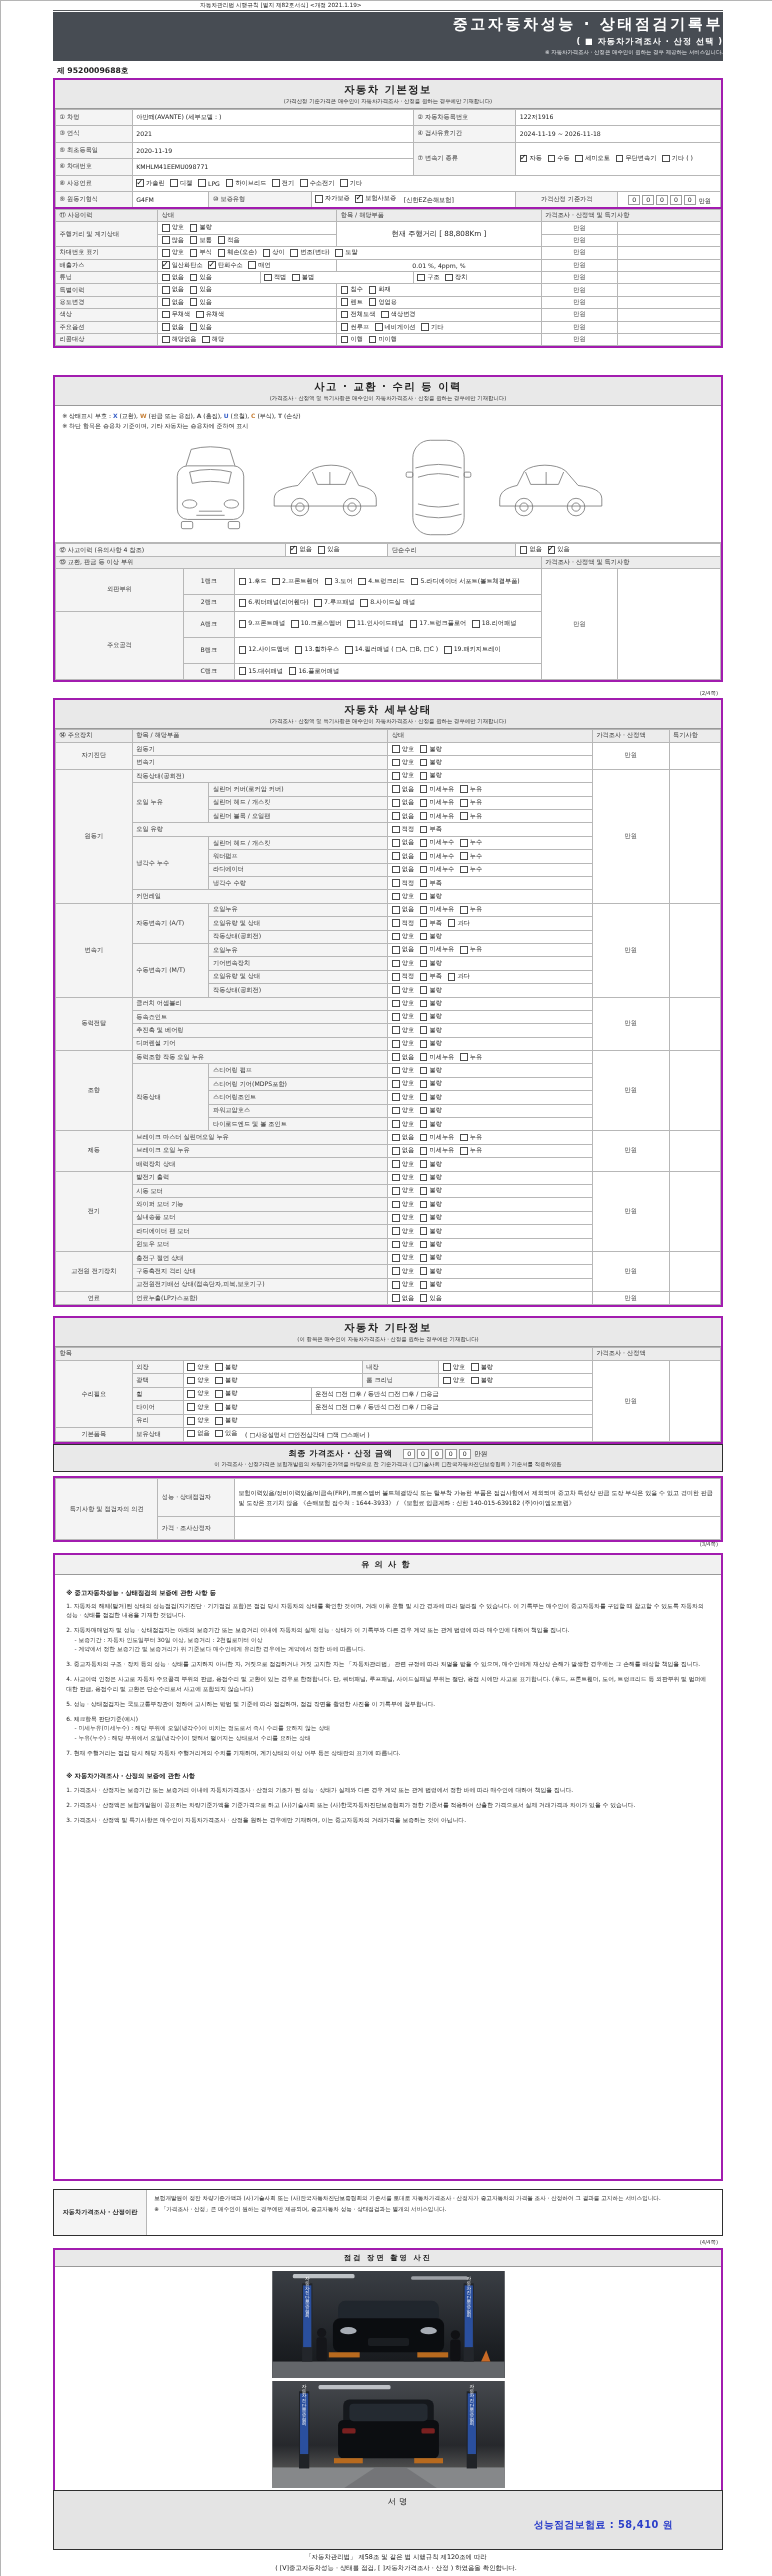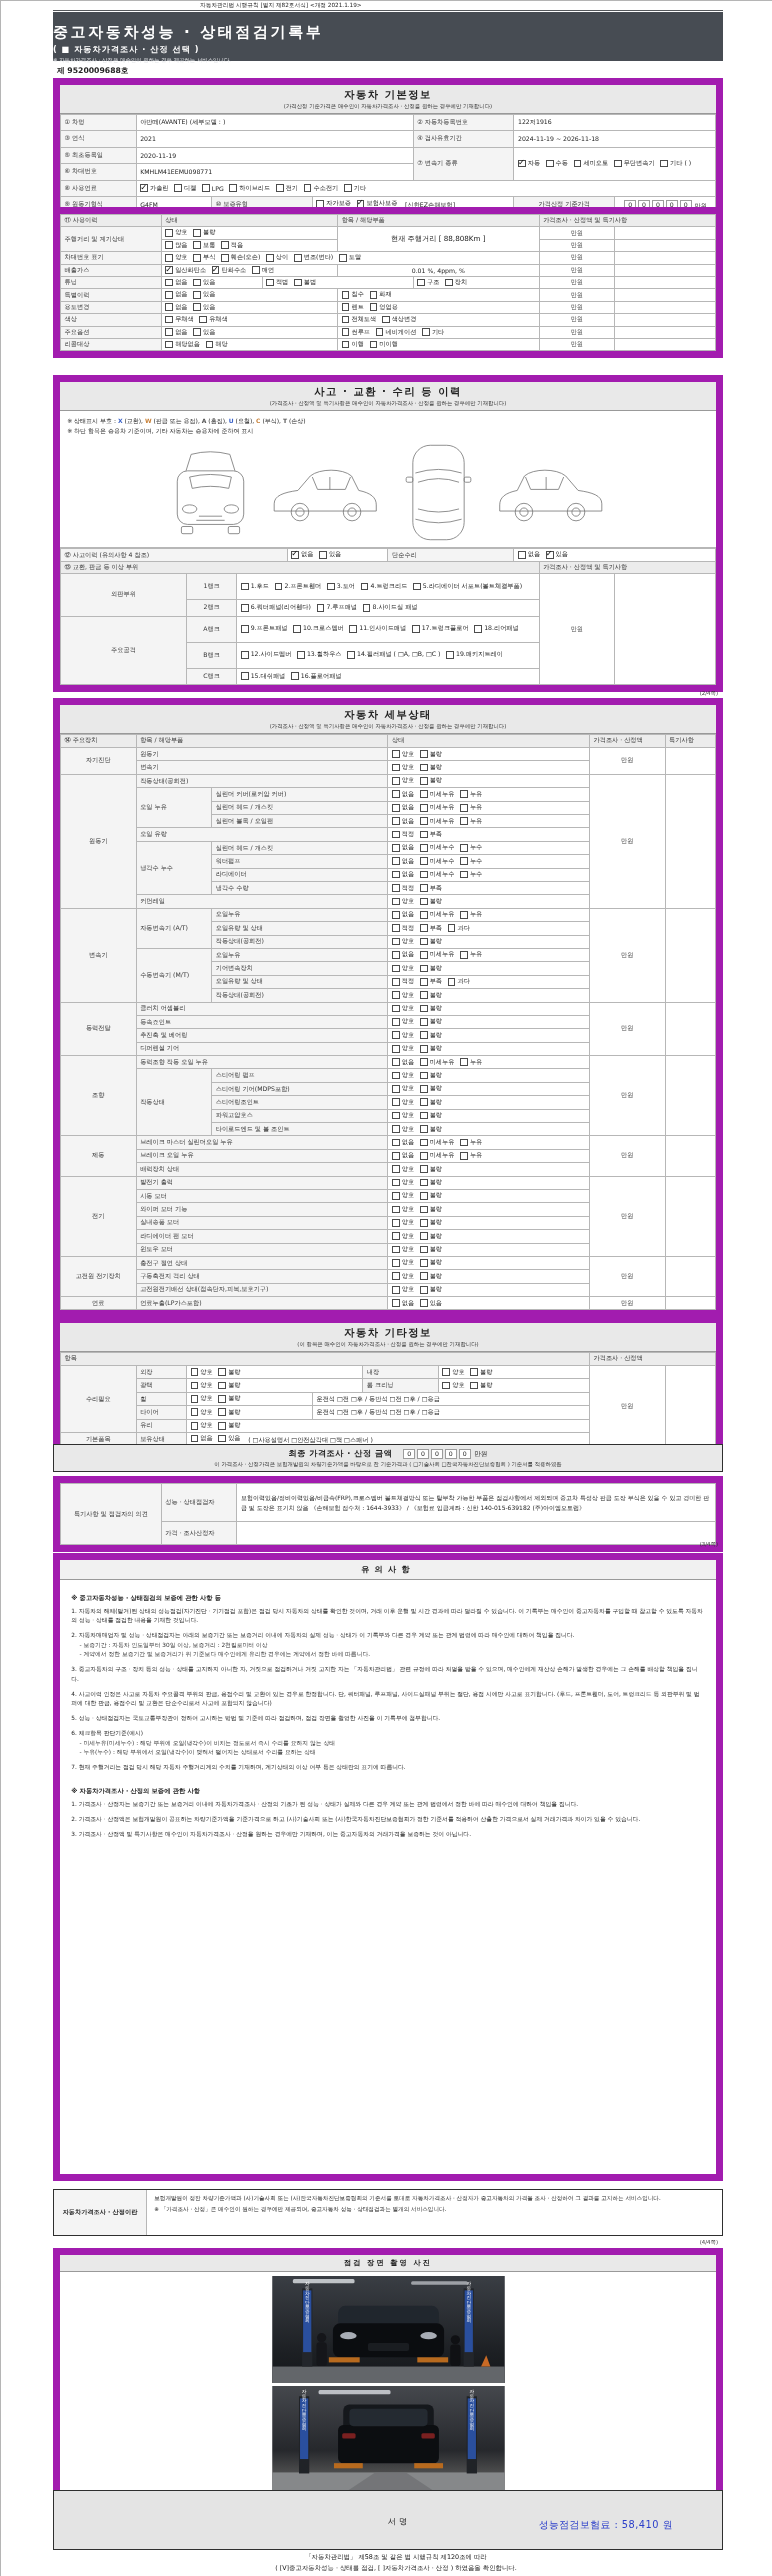--- a/index.html
+++ b/index.html
@@ -6,29 +6,29 @@
   body{width:773px;height:2576px;position:relative;background:#ffffff;
        font-family:"DejaVu Sans","Liberation Sans",sans-serif;color:#222;}
   .sheet{position:absolute;left:0;top:0;width:772px;height:2575px;border:0.5px solid #b5b5b5;background:#fff;}
 
   
   .top-note{position:absolute;left:199px;top:1px;font-size:5.7px;color:#222;}
   .top-rule{position:absolute;left:52px;top:8.8px;width:670px;height:1px;background:#55585c;}
 
   
   .title-band{position:absolute;left:52px;top:11.3px;width:670px;height:49px;background:#474c53;
-              color:#fff;text-align:left;box-sizing:border-box;padding-top:11px;}
+              color:#fff;text-align:right;box-sizing:border-box;padding-top:3px;}
   .title-band .t{font-size:15px;font-weight:bold;letter-spacing:2.6px;}
   .title-band .s{font-size:8.2px;font-weight:bold;margin-top:2.1px;letter-spacing:1px;}
   .title-band .n{font-size:5.4px;color:#e3e5e8;margin-top:1.5px;}
 
   .doc-no{position:absolute;left:56px;top:65px;font-size:7.7px;font-weight:bold;}
 
   
-  .secbox{position:absolute;left:52px;width:670px;border:7px solid #a21caf;background:#fff;box-sizing:border-box;}
+  .secbox{position:absolute;left:52px;width:670px;border:2px solid #a21caf;background:#fff;box-sizing:border-box;}
   .secband{background:#e9e9e9;text-align:center;padding:3.1px 0 2.6px;border-bottom:0.5px solid #999;}
   .secband .h{font-size:10.3px;font-weight:bold;letter-spacing:1.5px;}
   .secband .sub{font-size:5.4px;color:#333;margin-top:1px;}
 
   table.grid26{width:100%;border-collapse:collapse;table-layout:fixed;}
   table.grid26 col{width:3.8461%;}
   .cell{border:0.5px solid #b7b7b7;padding:1px 3.6px;font-size:6.2px;color:#222;overflow:hidden;
         height:12.4px;vertical-align:middle;box-sizing:border-box;}
   .lab{background:#f4f4f4;color:#333;}
   .hd{background:#ececec;color:#333;}
@@ -78,22 +78,22 @@
 
   
   .photo-band{background:#e9e9e9;border-bottom:0.5px solid #999;text-align:center;padding:3.1px 0;
               font-size:7.2px;font-weight:bold;letter-spacing:2.1px;}
   .photo-area{background:#fff;padding:4.1px 0 3.1px;}
   .photo{width:233px;height:107px;margin:0 auto 3.1px;display:block;}
 
   
   .sign-band{position:absolute;left:52px;width:670px;height:60px;background:#e4e4e4;
              border:1px solid #2f2f2f;box-sizing:border-box;}
-  .sign-band .sg{er:0;text-align:center;font-size:8.2px;letter-spacing:3.1px;margin-top:25px;padding-left:22px;}
-  .sign-band .fee{position:absolute;right:49px;top:28px;font-size:9.8px;font-weight:normal;color:#2b3ec9;letter-spacing:0.5px;}
+  .sign-band .sg{er:0;text-align:center;font-size:8.2px;letter-spacing:3.1px;margin-top:5px;padding-left:22px;}
+  .sign-band .fee{position:absolute;right:49px;top:28px;font-size:9.8px;font-weight:bold;color:#2b3ec9;letter-spacing:0.5px;}
 
   .footer{position:absolute;left:60px;top:2551px;width:670px;text-align:center;font-size:6.4px;line-height:1.75;color:#111;}
 </style>
 </head>
 <body>
 
 <div class="sheet">
 
   <div class="top-note">자동차관리법 시행규칙 [별지 제82호서식] &lt;개정 2021.1.19&gt;</div>
   <div class="top-rule"></div>

